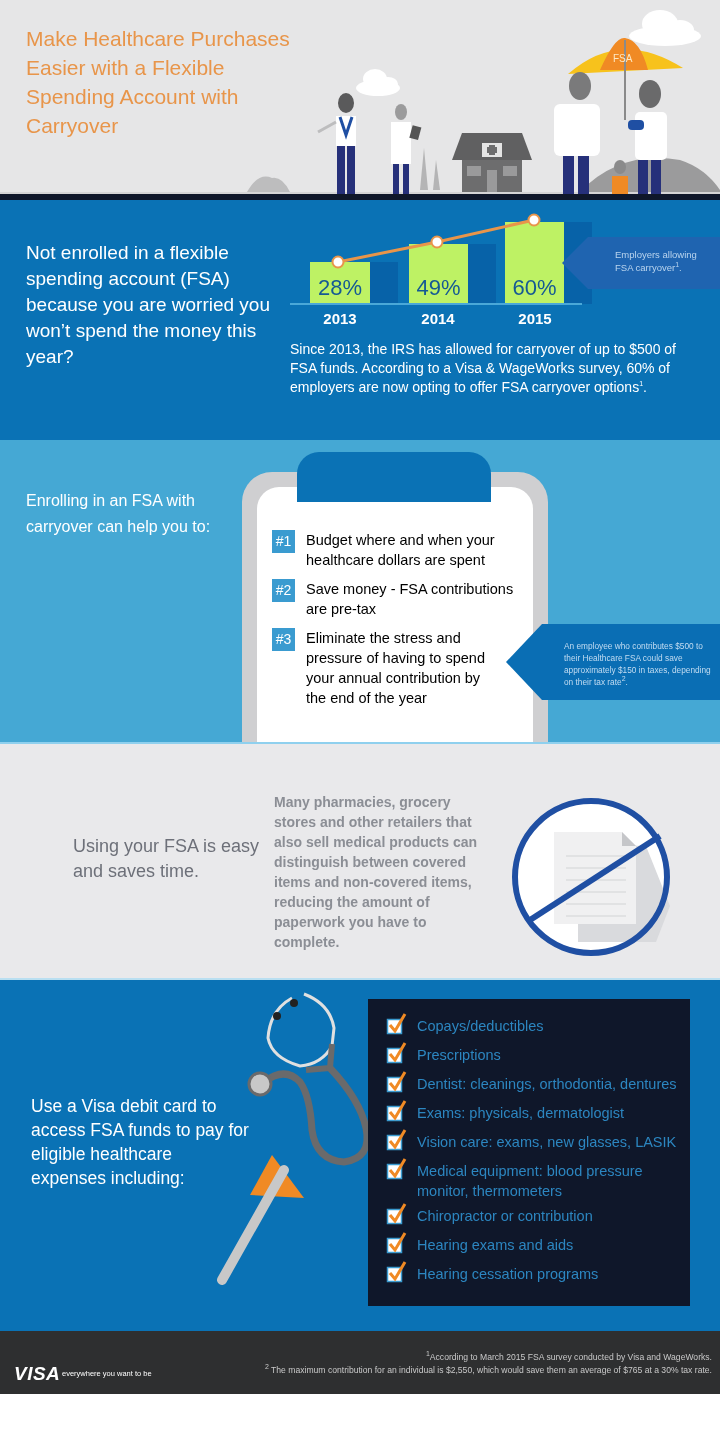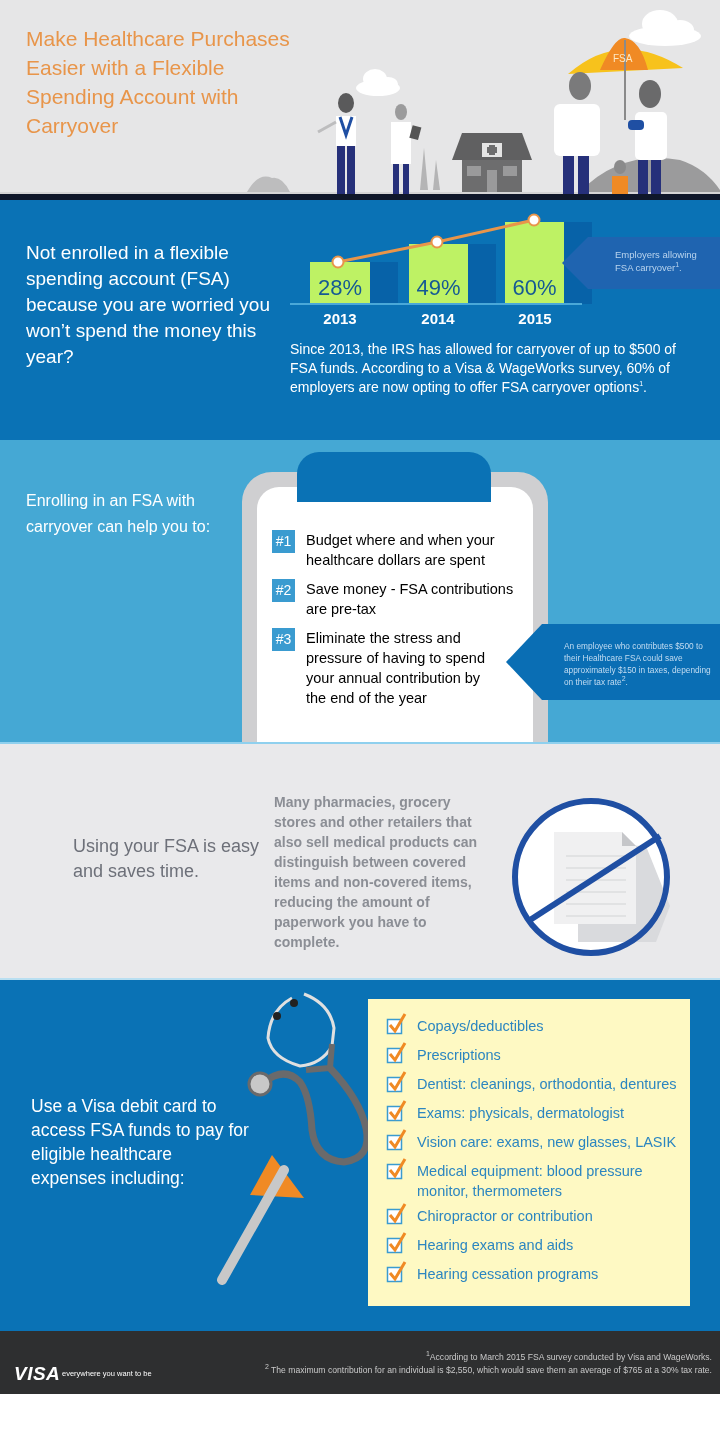--- a/index.html
+++ b/index.html
@@ -41,21 +41,21 @@
   
   #s4 { height: 236px; background: #e9e9eb; border-top: 2px solid #8fd0ee; }
   #s4 .lead { position: absolute; left: 31px; top: 90px; width: 210px; color: #6d7079; font-size: 18px; line-height: 25px; font-weight: 300; margin-left: 42px; }
   #s4 .desc { position: absolute; left: 274px; top: 48px; width: 210px; color: #8b8e95; font-size: 14px; line-height: 20px; font-weight: 700; }
   #s4 svg { position: absolute; left: 510px; top: 52px; }
 
   
   #s5 { height: 350px; background: #0a72b5; border-top: 2px solid #b9dff1; }
   #s5 .lead { position: absolute; left: 31px; top: 114px; width: 220px; color: #fff; font-size: 17.5px; line-height: 24px; font-weight: 300; }
   #s5 svg { position: absolute; left: 0; top: 0; }
-  #s5 .panel { position: absolute; left: 368px; top: 19px; width: 322px; height: 307px; background: #fef9c3; padding: 14px 0 0 18px; }
+  #s5 .panel { position: absolute; left: 368px; top: 19px; width: 322px; height: 307px; background: #0f172a; padding: 14px 0 0 18px; }
   .exp { display: flex; align-items: flex-start; min-height: 27px; margin-bottom: 2px; }
   .exp .check { flex: 0 0 22px; height: 22px; margin-right: 9px; position: relative; }
   .exp .label { color: #2c86c0; font-size: 14.5px; line-height: 20px; font-weight: 300; padding-top: 3px; }
 
   
   #footer { height: 66px; background: #2e2f30; border-top: 3px solid #0a72b5; }
   #footer .logo { position: absolute; left: 14px; top: 32px; color: #fff; font-size: 19px; font-weight: bold; font-style: italic; letter-spacing: 0.5px; }
   #footer .tagline { position: absolute; left: 62px; top: 38px; color: #fff; font-size: 7.5px; }
   #footer .notes { position: absolute; right: 8px; top: 20px; text-align: right; color: #c9c9c9; font-size: 8.6px; line-height: 13px; }
 </style>

